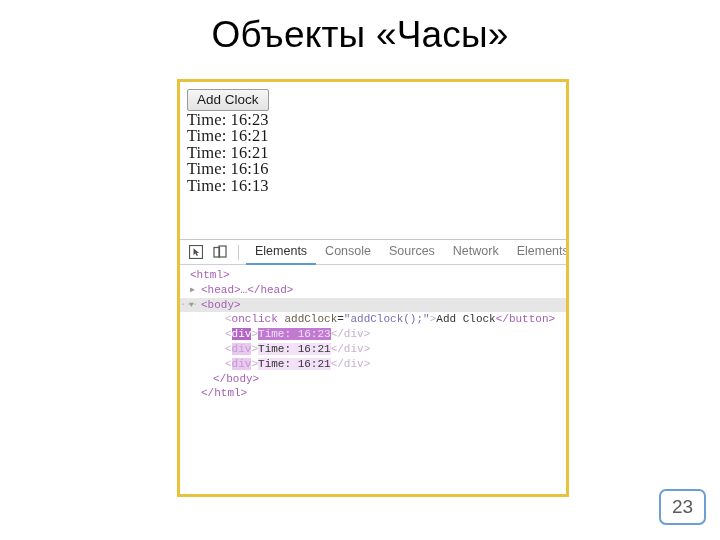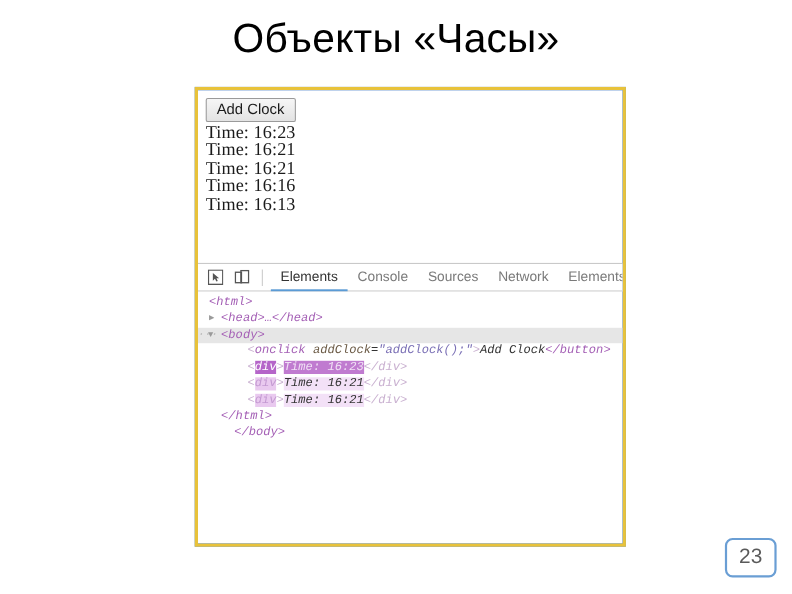--- a/index.html
+++ b/index.html
@@ -134,21 +134,20 @@
     font-size: 11px;
     line-height: 14.8px;
     color: #333333;
     padding-top: 3px;
     white-space: nowrap;
   }
   .dom-row {
     position: relative;
     padding-left: 10px;
     height: 14.8px;
-    font-style: italic;
   }
   .dom-row.selected {
     background: #e6e6e6;
   }
   .ind-1 { padding-left: 21px; }
   .ind-2 { padding-left: 33px; }
   .ind-3 { padding-left: 45px; }
 
   .tag      { color: #a45fb5; }
   .bracket  { color: #c9b0d0; }
@@ -281,26 +280,26 @@
       <div class="dom-row ind-3">
         <span class="bracket">&lt;</span><span class="hl-light-tag">div</span><span class="bracket">&gt;</span><span class="hl-light-text">Time: 16:21</span><span class="bracket">&lt;/div&gt;</span>
       </div>
 
       <div class="dom-row ind-3">
         <span class="bracket">&lt;</span><span class="hl-light-tag">div</span><span class="bracket">&gt;</span><span class="hl-light-text">Time: 16:21</span><span class="bracket">&lt;/div&gt;</span>
       </div>
 
 
 
+      <div class="dom-row ind-2">
+        <span class="tag">&lt;/body&gt;</span>
+      </div>
+
       <div class="dom-row ind-1">
         <span class="tag">&lt;/html&gt;</span>
-      </div>
-
-      <div class="dom-row ind-2">
-        <span class="tag">&lt;/body&gt;</span>
       </div>
 
     </div>
   </div>
 </div>
 
 <div class="page-badge">
   <span>23</span>
 </div>
 

